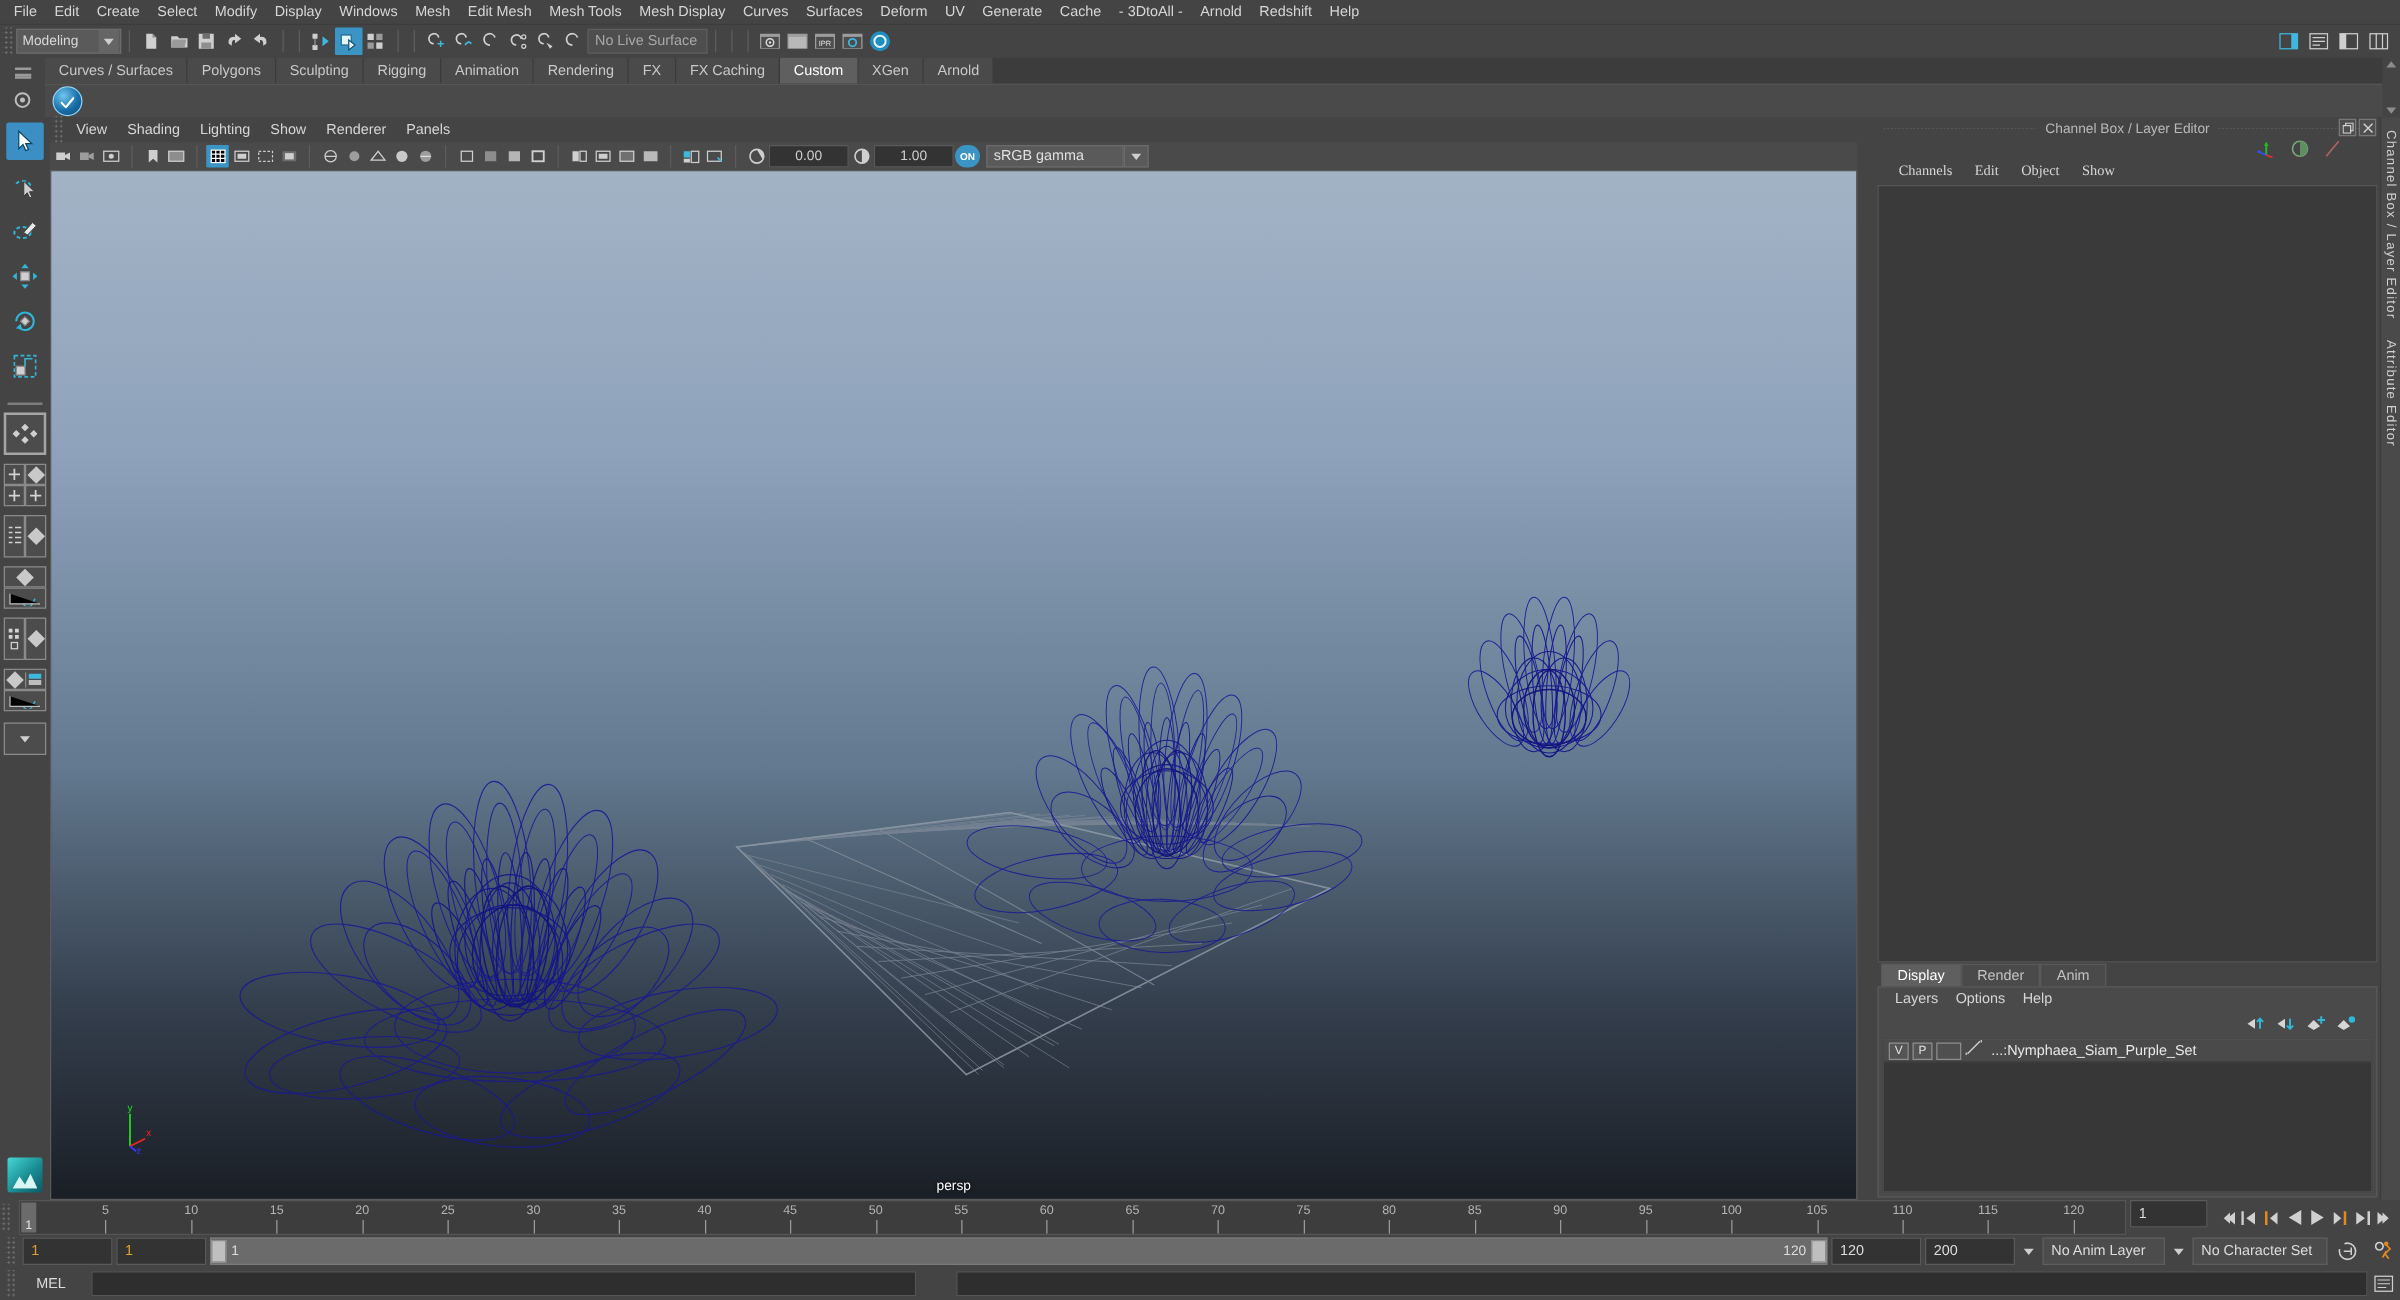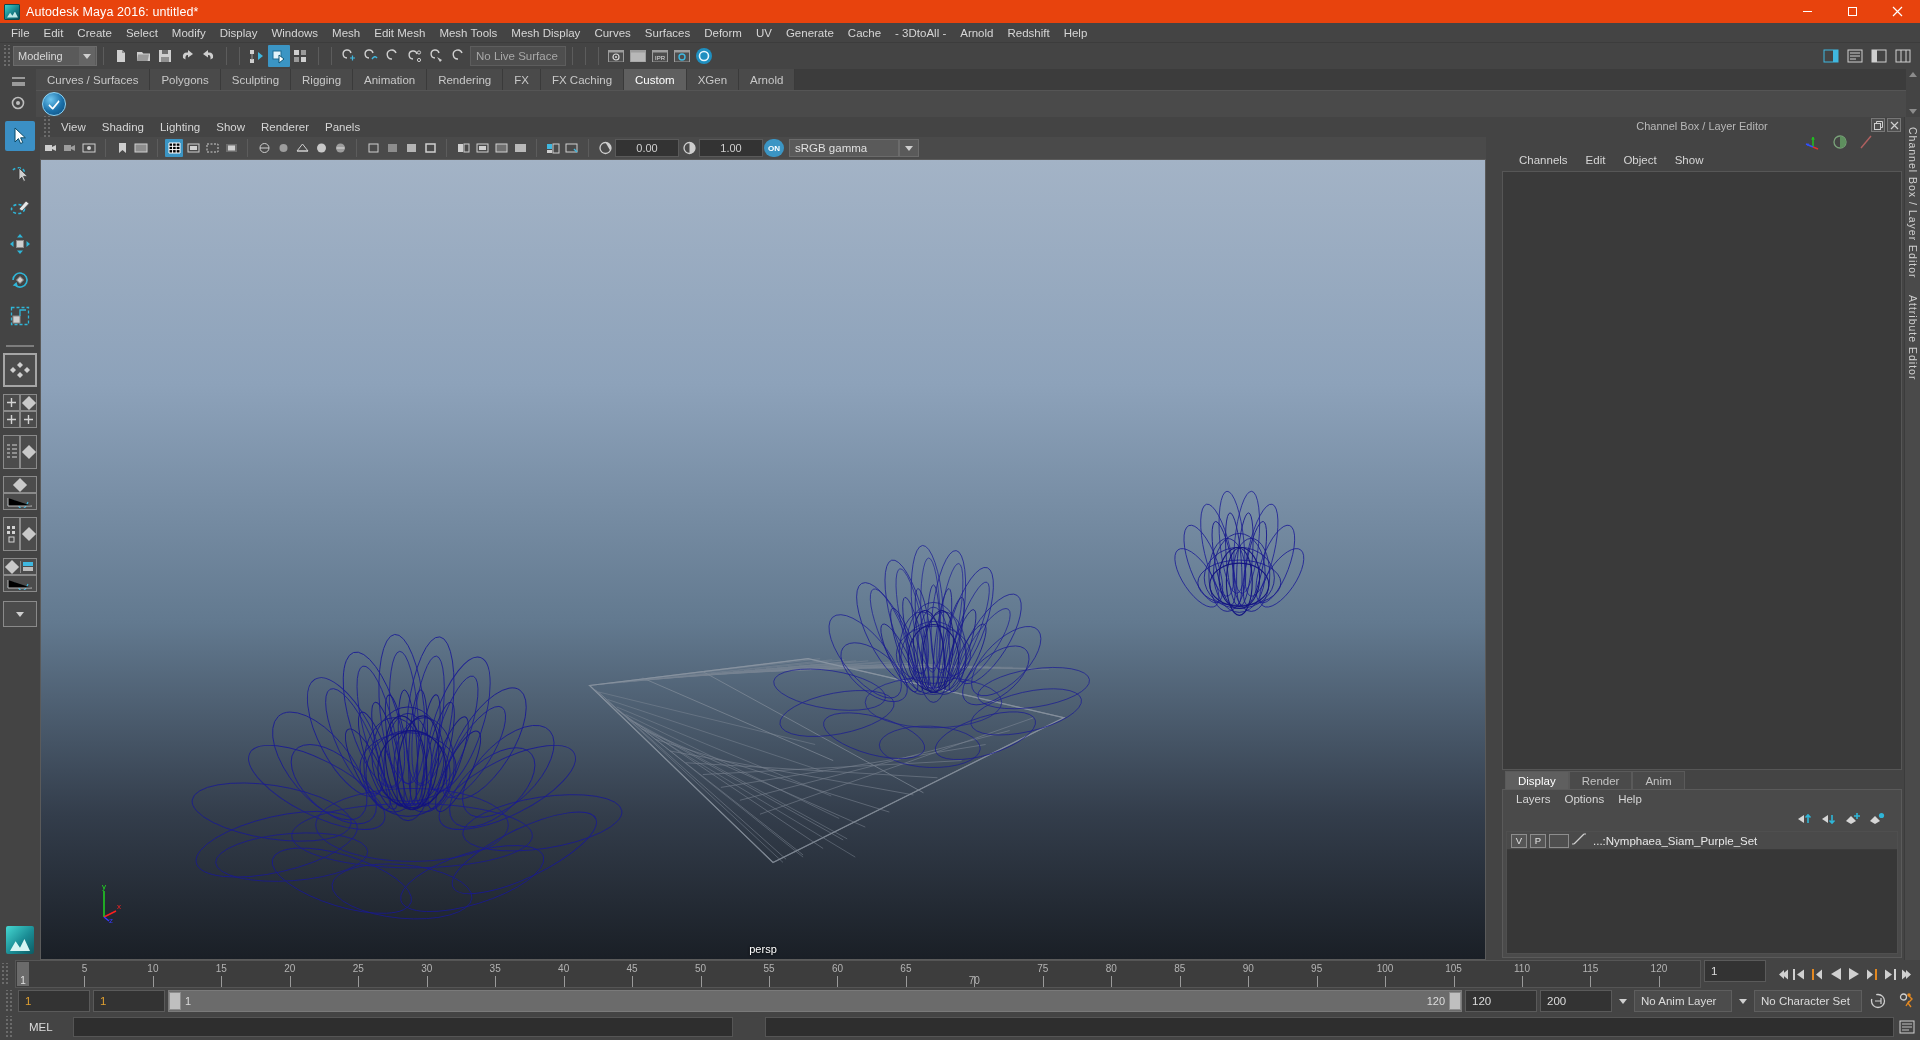--- a/index.html
+++ b/index.html
@@ -164,21 +164,21 @@
   .rp-main { flex: 1; display:flex; flex-direction:column; min-width:0; }
   .rp-title {
     height: 17px; display:flex; align-items:center; justify-content:center; position:relative;
     font-size: 11px; color:#b9b9b9; background:#444;
   }
   .dots { flex:1; height:1px; margin:0 6px;
       background-image: radial-gradient(#6e6e6e .8px, transparent .8px); background-size:3px 3px; }
   .rp-title-btns { display:flex; gap:2px; position:absolute; right:3px; top:1px; }
   .rp-tbtn { width:14px;height:14px;border:1px solid #777;background:#4f4f4f;display:flex;align-items:center;justify-content:center;
              color:#ccc;font-size:9px;line-height:1;}
-  .rp-menubar { height:20px; display:flex; align-items:center; padding-left:10px; }
+  .rp-menubar { height:20px; display:flex; align-items:center; padding-left:10px;font-family:Liberation Serif, serif; }
   .rp-menu { font-size:11.5px;color:#d6d6d6;padding:1px 9px; }
   .rp-toolicons { height:16px; display:flex; justify-content:flex-end; align-items:center; padding-right:30px; gap:10px;}
   .channelbox-body { flex:1; background:#3a3a3a; border:1px solid #565656; margin: 1px 2px 0 2px; min-height:0;}
   .layer-section { flex: 0 0 190px; display:flex; flex-direction:column; padding: 0 2px 2px 2px;}
   .lay-tabs { height:19px; display:flex; align-items:flex-end; padding-left:3px;}
   .lay-tab { height:18px;padding:0 12px;font-size:11.5px;color:#c3c3c3;background:#4a4a4a;display:flex;align-items:center;
              border:1px solid #5a5a5a;border-bottom:none;}
   .lay-tab.sel { background:#5f5f5f;color:#fff;}
   .lay-box { flex:1; border:1px solid #5a5a5a; background:#4a4a4a; display:flex; flex-direction:column; min-height:0;}
   .lay-menubar { height:18px;display:flex;align-items:center;padding-left:6px;}
@@ -230,41 +230,20 @@
                 font-size:11px; color:#d0d0d0; padding-left:4px; border-top:1px solid #3c3c3c;}
   .sl-grip { width:8px;height:18px;margin-right:14px;
       background-image: radial-gradient(#6b6b6b 1px, transparent 1px); background-size:4px 4px;}
   svg { pointer-events:none; }
 </style>
 </head>
 <body>
 
 <div id="app">
 
-  <div class="titlebar">
-    <div class="title-icon"></div>
-    <span class="title-text">Autodesk Maya 2016: untitled*</span>
-    <div class="win-btns">
-      <div class="win-btn">
-        <svg width="11" height="11" viewBox="0 0 11 11">
-            <rect x="1" y="5" width="9" height="1" fill="#fff"></rect>
-          </svg>
-      </div>
-      <div class="win-btn">
-        <svg width="11" height="11" viewBox="0 0 11 11">
-            <rect x="1.5" y="1.5" width="8" height="8" fill="none" stroke="#fff" stroke-width="1"></rect>
-          </svg>
-      </div>
-      <div class="win-btn close">
-        <svg width="11" height="11" viewBox="0 0 11 11">
-            <path d="M1 1 L10 10 M10 1 L1 10" stroke="#fff" stroke-width="1.2"></path>
-          </svg>
-      </div>
-    </div>
-  </div>
 
   <div class="menubar">
     <span class="menu-item">File</span>
     <span class="menu-item">Edit</span>
     <span class="menu-item">Create</span>
     <span class="menu-item">Select</span>
     <span class="menu-item">Modify</span>
     <span class="menu-item">Display</span>
     <span class="menu-item">Windows</span>
     <span class="menu-item">Mesh</span>
@@ -1120,21 +1099,21 @@
         <div class="ticklabel" style="left: 36.5854%;">45</div>
         <div class="tick" style="left: 40.6504%;"></div>
         <div class="ticklabel" style="left: 40.6504%;">50</div>
         <div class="tick" style="left: 44.7154%;"></div>
         <div class="ticklabel" style="left: 44.7154%;">55</div>
         <div class="tick" style="left: 48.7805%;"></div>
         <div class="ticklabel" style="left: 48.7805%;">60</div>
         <div class="tick" style="left: 52.8455%;"></div>
         <div class="ticklabel" style="left: 52.8455%;">65</div>
         <div class="tick" style="left: 56.9106%;"></div>
-        <div class="ticklabel" style="left: 56.9106%; margin-top: 12px;">70</div>
+        <div class="ticklabel" style="left: 56.9106%;">70</div>
         <div class="tick" style="left: 60.9756%;"></div>
         <div class="ticklabel" style="left: 60.9756%;">75</div>
         <div class="tick" style="left: 65.0407%;"></div>
         <div class="ticklabel" style="left: 65.0407%;">80</div>
         <div class="tick" style="left: 69.1057%;"></div>
         <div class="ticklabel" style="left: 69.1057%;">85</div>
         <div class="tick" style="left: 73.1707%;"></div>
         <div class="ticklabel" style="left: 73.1707%;">90</div>
         <div class="tick" style="left: 77.2358%;"></div>
         <div class="ticklabel" style="left: 77.2358%;">95</div>

